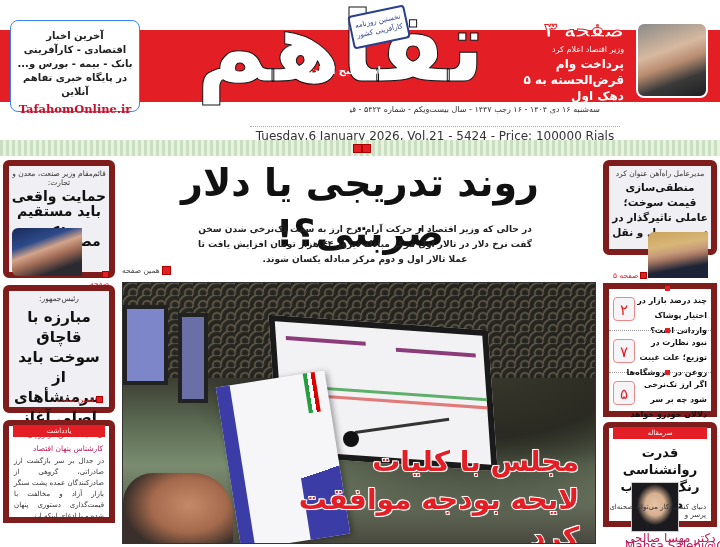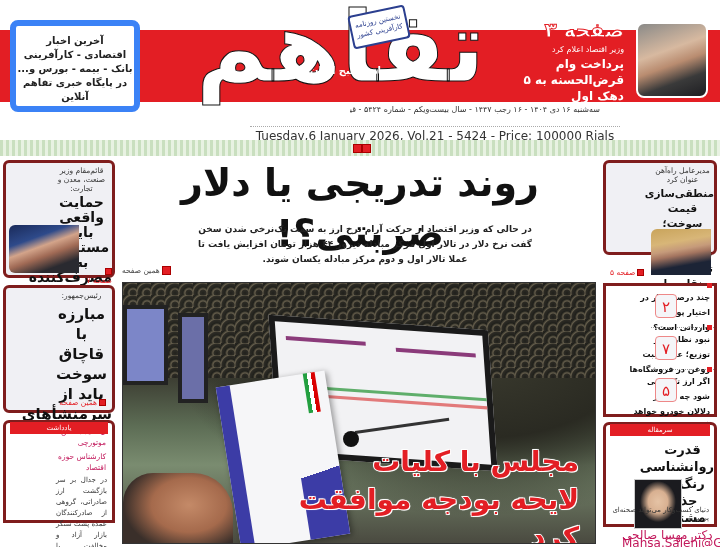--- a/index.html
+++ b/index.html
@@ -2,21 +2,21 @@
 <html><head>
 <meta charset="utf-8">
 <style>
   * { box-sizing: border-box; margin: 0; padding: 0; }
   html, body { width: 720px; height: 547px; overflow: hidden; background: #ffffff; }
   body { font-family: "DejaVu Sans", sans-serif; color: #1a1a1a; position: relative; }
 
   
   .masthead { position: absolute; left: 0; top: 0; width: 720px; height: 125px; }
   .red-band { position: absolute; left: 0; top: 30px; width: 720px; height: 72px; background: #e31e24; }
-  .promo-box { position: absolute; left: 10px; top: 20px; width: 130px; height: 92px; background: #fff; border: 6px solid #3b82f6; border-radius: 8px; text-align: center; padding-top: 8px; direction: rtl; }
+  .promo-box { position: absolute; left: 10px; top: 20px; width: 130px; height: 92px; background: #fff; border: 1px solid #3b82f6; border-radius: 8px; text-align: center; padding-top: 8px; direction: rtl; }
   .promo-box .l { font-size: 10px; line-height: 14px; font-weight: bold; color: #222; }
   .promo-box .url { font-family: "DejaVu Serif", serif; color: #c8102e; font-weight: bold; font-size: 11.5px; margin-top: 3px; direction: ltr; }
 
   .logo { position: absolute; left: 250px; top: 0; width: 235px; height: 118px; }
   .logo-text { position: absolute; right: 0; top: -12px; font-family: "DejaVu Sans", sans-serif; font-weight: bold; font-size: 98px; line-height: 118px; color: #fff; direction: rtl; -webkit-text-stroke: 1px #111; letter-spacing: -4px; }
   .stamp { position: absolute; left: 100px; top: 10px; width: 58px; height: 34px; border: 2px solid #2b3f8f; background: #fff; transform: rotate(-12deg); border-radius: 4px; text-align: center; font-size: 7px; color: #2b3f8f; line-height: 10px; padding-top: 4px; direction: rtl; }
   .tagline { position: absolute; left: 310px; top: 65px; font-size: 10px; color: #fff; font-weight: bold; direction: rtl; }
 
   .dateline-fa { position: absolute; left: 350px; top: 105px; width: 250px; font-size: 8px; color: #333; direction: rtl; text-align: right; white-space: nowrap; overflow: hidden; }
   .dateline-en { position: absolute; left: 250px; top: 126px; width: 370px; text-align: center; font-size: 12px; color: #333; border-top: 1px dotted #aaa; padding-top: 2px; }
@@ -52,21 +52,21 @@
   .monitor3 { position: absolute; left: 55px; top: 30px; width: 30px; height: 90px; background: #6b6fa8; border: 4px solid #222; }
   .booklet { position: absolute; left: 105px; top: 95px; width: 110px; height: 165px; background: #f6f6f8; border-left: 14px solid #3c3ca6; transform: rotate(-9deg); box-shadow: 2px 2px 6px rgba(0,0,0,0.4); }
   .booklet .flag { position: absolute; right: 10px; top: 0; width: 12px; height: 40px; background: linear-gradient(90deg, #239f40 33%, #fff 33%, #fff 66%, #da0000 66%); }
   .booklet .stripe { position: absolute; right: 0; bottom: 0; width: 40px; height: 100%; background: linear-gradient(170deg, transparent 60%, #3c3ca6 60%); }
   .hand { position: absolute; left: 0; top: 190px; width: 110px; height: 80px; background: radial-gradient(ellipse at 60% 40%, #c48a68 0%, #a56a4c 40%, #3a2f2a 70%); border-radius: 30px 40px 0 0; }
   .mic { position: absolute; left: 220px; top: 148px; width: 16px; height: 16px; border-radius: 50%; background: #111; }
   .mic-arm { position: absolute; left: 232px; top: 148px; width: 95px; height: 3px; background: #333; transform: rotate(-8deg); transform-origin: left center; }
   .photo-headline { position: absolute; right: 16px; top: 160px; width: 300px; text-align: right; direction: rtl; font-size: 28px; line-height: 38px; font-weight: bold; color: #e31e24; -webkit-text-stroke: 1.5px #fff; paint-order: stroke fill; text-shadow: 0 0 2px #fff, 1px 1px 0 #fff, -1px -1px 0 #fff; }
 
   
-  .box { position: absolute; border: 3px solid #7f1d1d; border-radius: 6px; direction: rtl; background: #fff; padding-left: 45px; }
+  .box { position: absolute; border: 6px solid #7f1d1d; border-radius: 6px; direction: rtl; background: #fff; }
   .box.gray { background: #f0f0f4; }
   .kick { font-size: 7.5px; color: #333; text-align: center; padding-top: 3px; }
   .btitle { font-weight: bold; text-align: center; color: #111; }
   .pref { font-size: 7.5px; color: #e31e24; }
   .pref .red-sq { width: 7px; height: 7px; margin-left: 2px; }
 
   .left1 { left: 3px; top: 160px; width: 112px; height: 118px; }
   .left1 .btitle { font-size: 14px; line-height: 15px; margin-top: 2px; }
   .left1 .photo { position: absolute; left: 3px; top: 62px; width: 70px; height: 48px; border-radius: 6px 0 0 6px; background: linear-gradient(160deg, #1a2a5a 0%, #2e4a8a 30%, #d3a48a 45%, #a06a55 60%, #2a2a30 80%); }
   .left1 .pref { position: absolute; left: 80px; top: 104px; }
@@ -102,20 +102,21 @@
 <body>
 
 <header class="masthead">
   <div class="red-band"></div>
 
   <div class="promo-box">
     <div class="l">آخرین اخبار</div>
     <div class="l">اقتصادی - کارآفرینی</div>
     <div class="l">بانک - بیمه - بورس و...</div>
     <div class="l">در پایگاه خبری تفاهم آنلاین</div>
+    <div class="url">TafahomOnline.ir</div>
   </div>
 
   <div class="logo">
     <div class="logo-text">تفاهم</div>
     <div class="stamp">نخستین روزنامه کارآفرینی کشور</div>
   </div>
   <div class="tagline">روزنامه اقتصادی صبح ایران</div>
 
   <div class="feature-top">
     <div class="page-ref">صفحه ۳</div>
@@ -174,21 +175,21 @@
 
 <div class="box gray left2">
   <div class="kick">رئیس‌جمهور:</div>
   <div class="btitle">مبارزه با قاچاق سوخت باید از سرمنشأهای اصلی آغاز شود</div>
   <div class="pref"><span class="red-sq"></span><span>همین صفحه</span></div>
 </div>
 
 <div class="box left3">
   <div class="section-tag">یادداشت</div>
   <div class="author">● سید محسن موتورچی</div>
-  <div class="author">کارشناس حوزه اقتصاد</div>
+  <div class="author">کارشناس پنهان اقتصاد</div>
   <div class="body">در جدال بر سر بازگشت ارز صادراتی، گروهی از صادرکنندگان عمده پشت سنگر بازار آزاد و مخالفت با قیمت‌گذاری دستوری پنهان شده و با ادعای اینکه ارز</div>
 </div>
 
 <div class="box gray right1">
   <div class="kick">مدیرعامل راه‌آهن عنوان کرد</div>
   <div class="btitle">منطقی‌سازی قیمت سوخت؛ عاملی تاثیرگذار در توسعه حمل و نقل ریلی</div>
   <div class="photo"></div>
   <div class="pref"><span class="red-sq"></span><span>صفحه ۵</span></div>
 </div>
 

